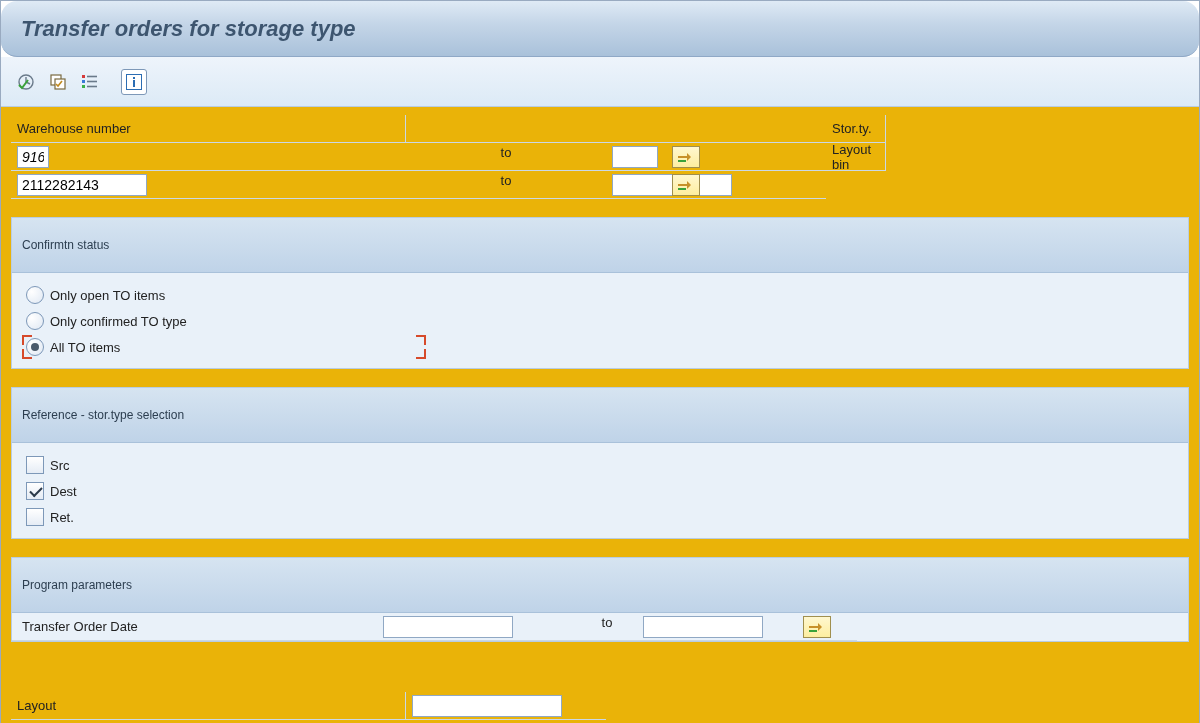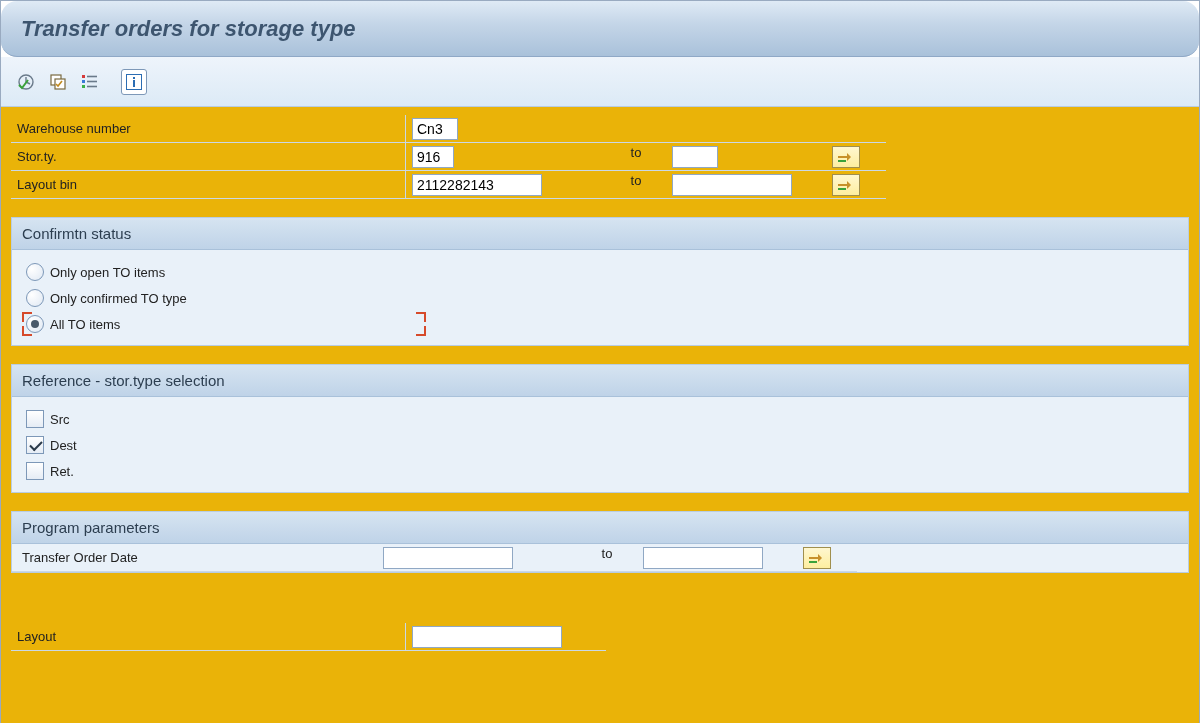--- a/index.html
+++ b/index.html
@@ -42,21 +42,21 @@
   .mult-btn {
     width: 28px; height: 22px; border: 1px solid #a08f4e;
     background: linear-gradient(to bottom, #fff7cf 0%, #fdeea0 100%);
     display:flex; align-items:center; justify-content:center; cursor:pointer;
     padding:0;
   }
 
   .group { margin-top: 18px; border: 1px solid #b9cde2; }
   .group-header {
     background: linear-gradient(to bottom, #d6e4f1 0%, #bfd3e8 100%);
-    border-bottom: 1px solid #a9c1da; padding: 7px 10px; font-size: 15px; color: #2c3e50;
+    border-bottom: 1px solid #a9c1da; padding: 20px 10px; font-size: 12px; color: #2c3e50;
   }
   .group-body { padding: 9px 14px 8px 14px; background: #e9f1f9; }
   .radio-row, .check-row { display:flex; align-items:center; gap:6px; height: 26px; }
 
   .sap-radio {
     appearance: none; width: 18px; height: 18px; border-radius: 50%;
     border: 1px solid #7d98b8;
     background: radial-gradient(circle at 30% 30%, #fff 0%, #dfe8f3 100%);
     position: relative; cursor: pointer; margin:0;
   }
@@ -132,30 +132,27 @@
         <rect x="7" y="6" width="2" height="7" fill="#2b6db3"></rect>
       </svg>
     </div>
   </div>
 
   <div class="content">
 
     <div class="grid">
 
       <div class="lbl">Warehouse number</div>
-      <div class="cell-input">
-        <input class="sap-input" style="width: 46px;" value="Cn3">
-      </div>
       <div class="cell-empty"></div>
       <div class="cell-empty"></div>
       <div class="cell-empty"></div>
 
       <div class="lbl">Stor.ty.</div>
       <div class="cell-input">
-        <input class="sap-input" style="width: 42px;" value="916">
+        <input class="sap-input" style="width: 32px; font-style: italic;" value="916">
       </div>
       <div class="cell-to">
           <span>to</span>
         </div>
       <div class="cell-input">
         <input class="sap-input" style="width: 46px;" value="">
       </div>
       <div class="cell-btn">
         <button class="mult-btn">
           <svg width="20" height="14" viewBox="0 0 20 14">

